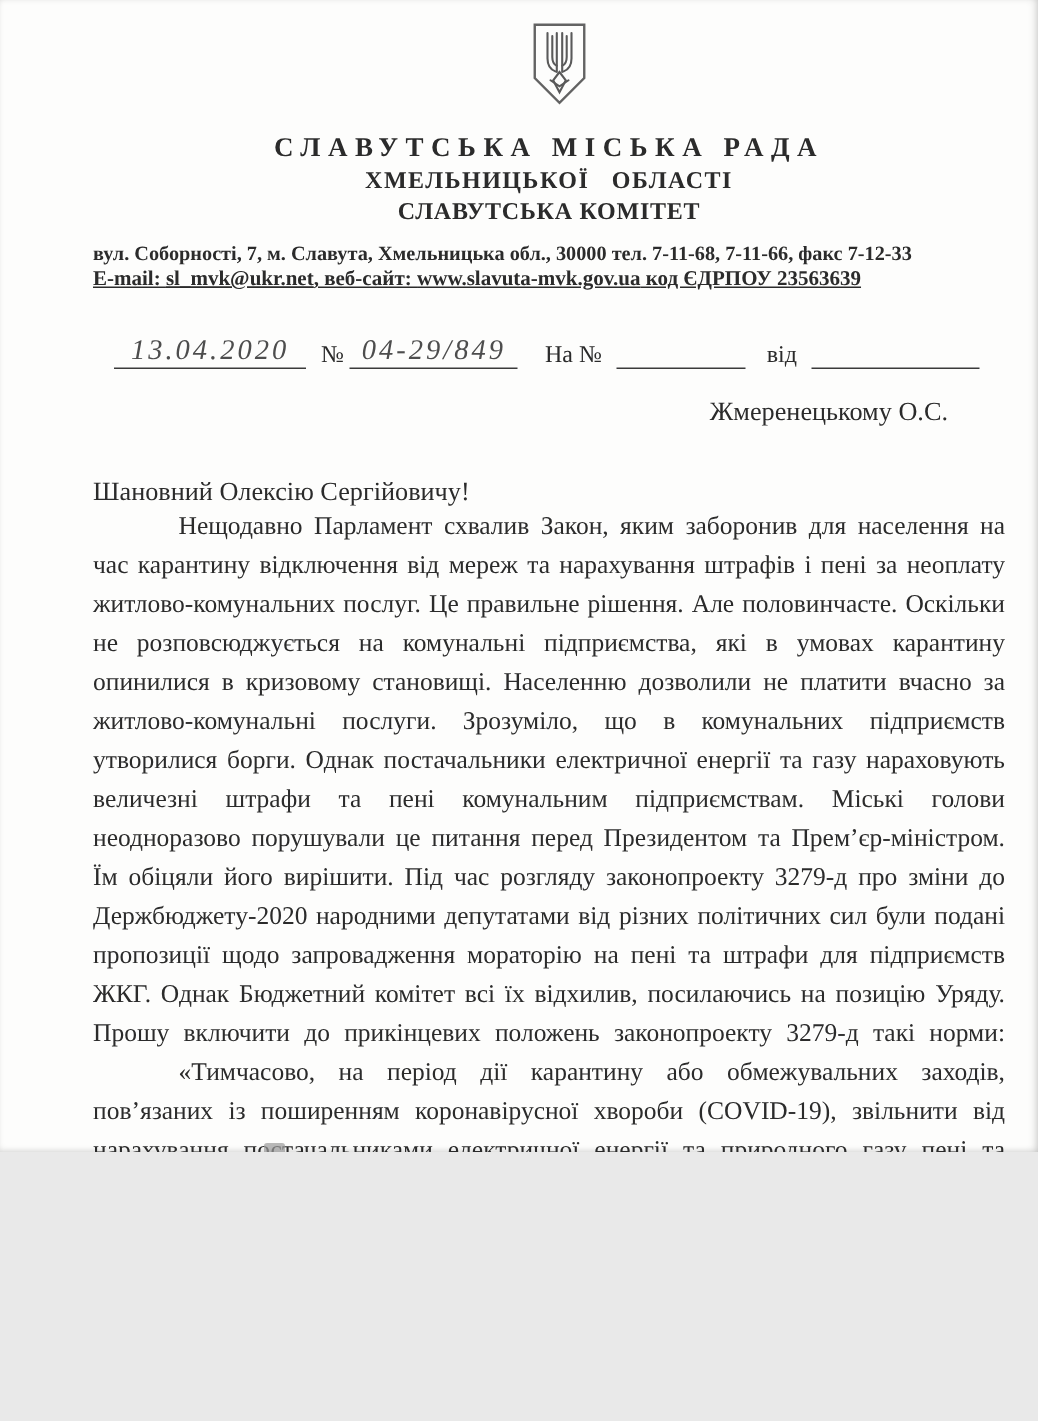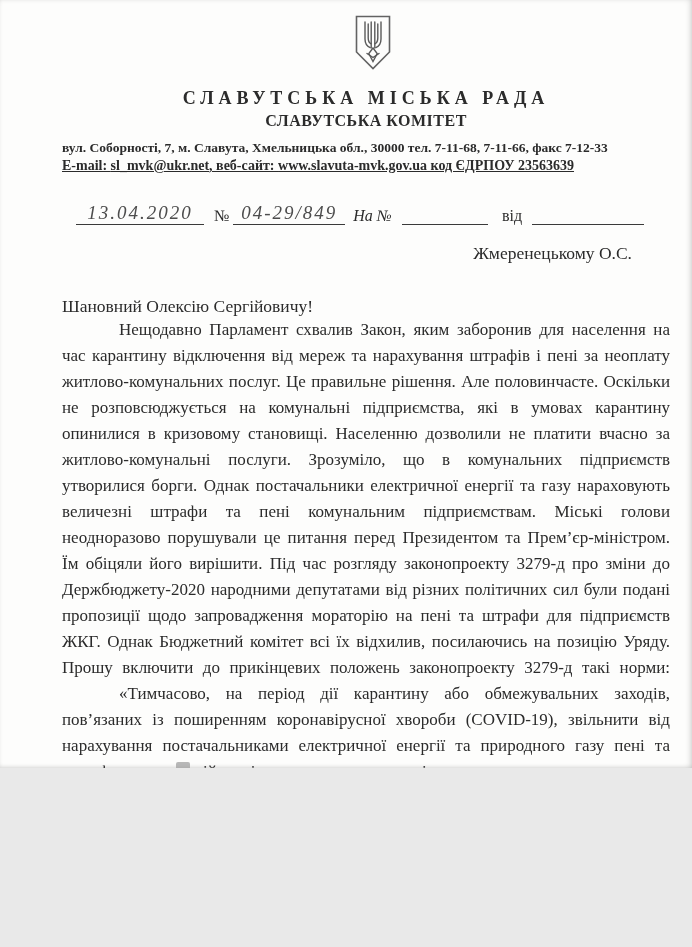--- a/index.html
+++ b/index.html
@@ -34,21 +34,21 @@
     font-size:19px;
     letter-spacing:2px;
     transform:rotate(-2deg);
     transform-origin:left bottom;
     white-space:nowrap;
   }
   .u{border-bottom:1.4px solid #3a3a3a;display:inline-block;text-align:center;}
   .ref-date{width:128px;margin-left:14px;}
   .ref-no-label{margin-left:10px;}
   .ref-number{width:112px;margin-left:4px;}
-  .ref-na{margin-left:8px;white-space:nowrap;font-style:italic;}
+  .ref-na{margin-left:18px;white-space:nowrap;}
   .ref-blank1{width:86px;margin-left:10px;height:20px;}
   .ref-vid{margin-left:14px;}
   .ref-blank2{width:112px;margin-left:10px;height:20px;}
   
   .addressee{margin-top:18px;text-align:right;padding-right:38px;font-size:17.5px;}
   .salutation{margin-top:32px;text-align:left;font-size:17.5px;}
   
   .body{font-size:17px;line-height:26px;text-align:justify;}
   .body p{margin:0;text-indent:57px;}
   .body p.spread-last{text-align-last:justify;}
@@ -79,20 +79,21 @@
           <path d="M14 39.5 l6 4 6 -4"></path>
         </g>
       </svg>
     </span>
   </div>
 
   <div class="content">
 
     <div class="org-header">
       <div class="org-line1">СЛАВУТСЬКА МІСЬКА РАДА</div>
+      <div class="org-line2">ХМЕЛЬНИЦЬКОЇ  ОБЛАСТІ</div>
       <div class="org-line3">СЛАВУТСЬКА КОМІТЕТ</div>
     </div>
 
     <div class="address-block">
       <div class="address-line">вул. Соборності, 7, м. Славута,  Хмельницька обл., 30000  тел. 7-11-68, 7-11-66, факс 7-12-33</div>
       <div class="email-line"><span>E-mail: </span><span class="email">sl_mvk@ukr.net</span><span>, веб-сайт: </span><span>www.slavuta-mvk.gov.ua</span><span>  код ЄДРПОУ 23563639</span></div>
     </div>
 
     <div class="ref-line">
       <span class="u ref-date"><span class="hw">13.04.2020</span></span>

